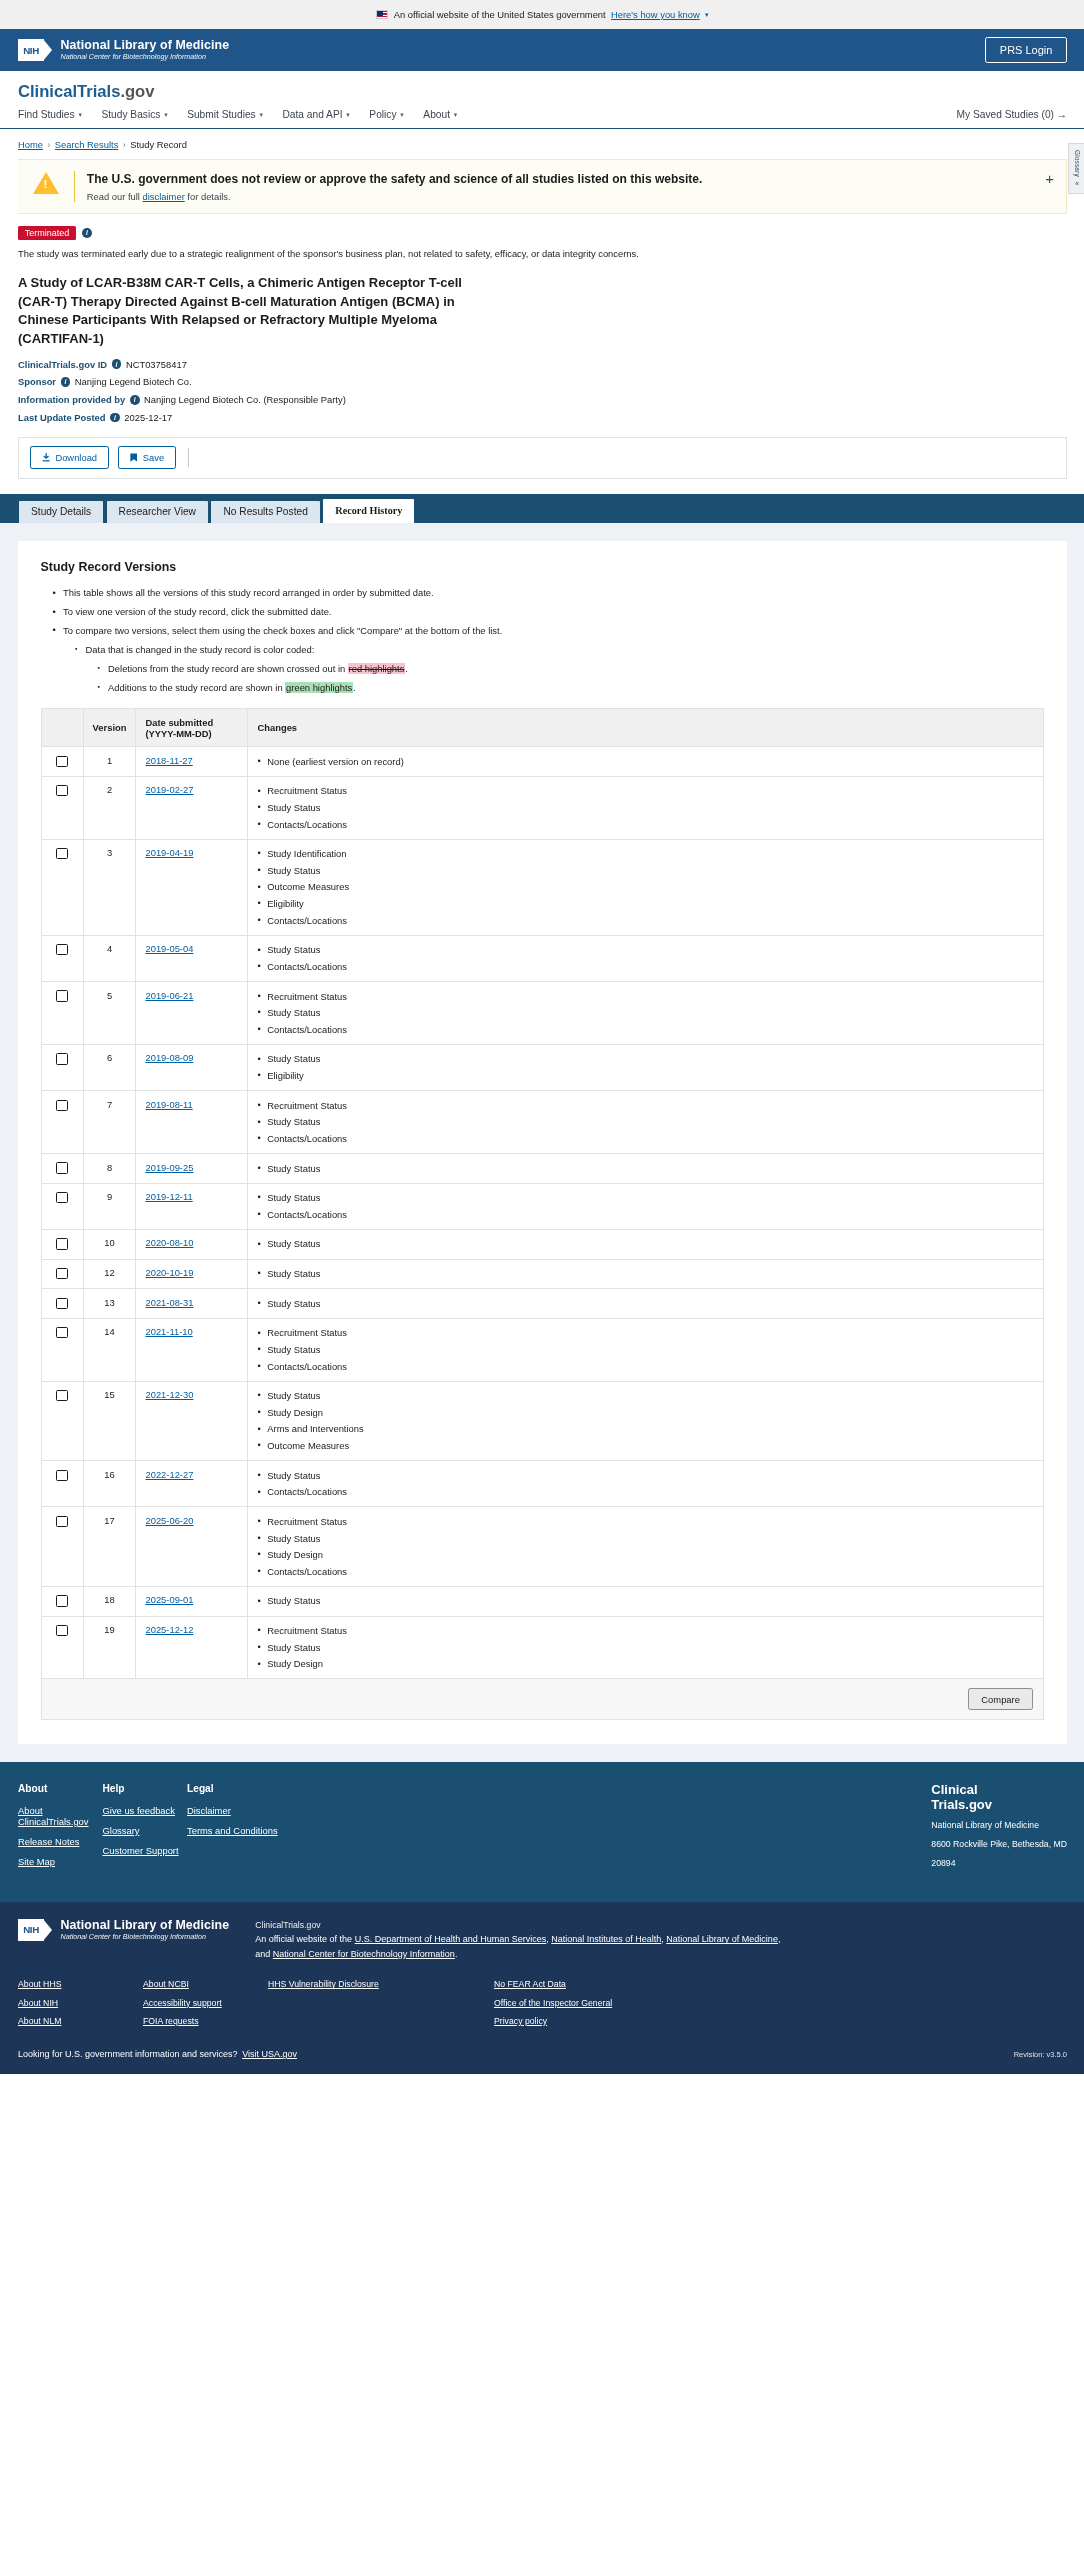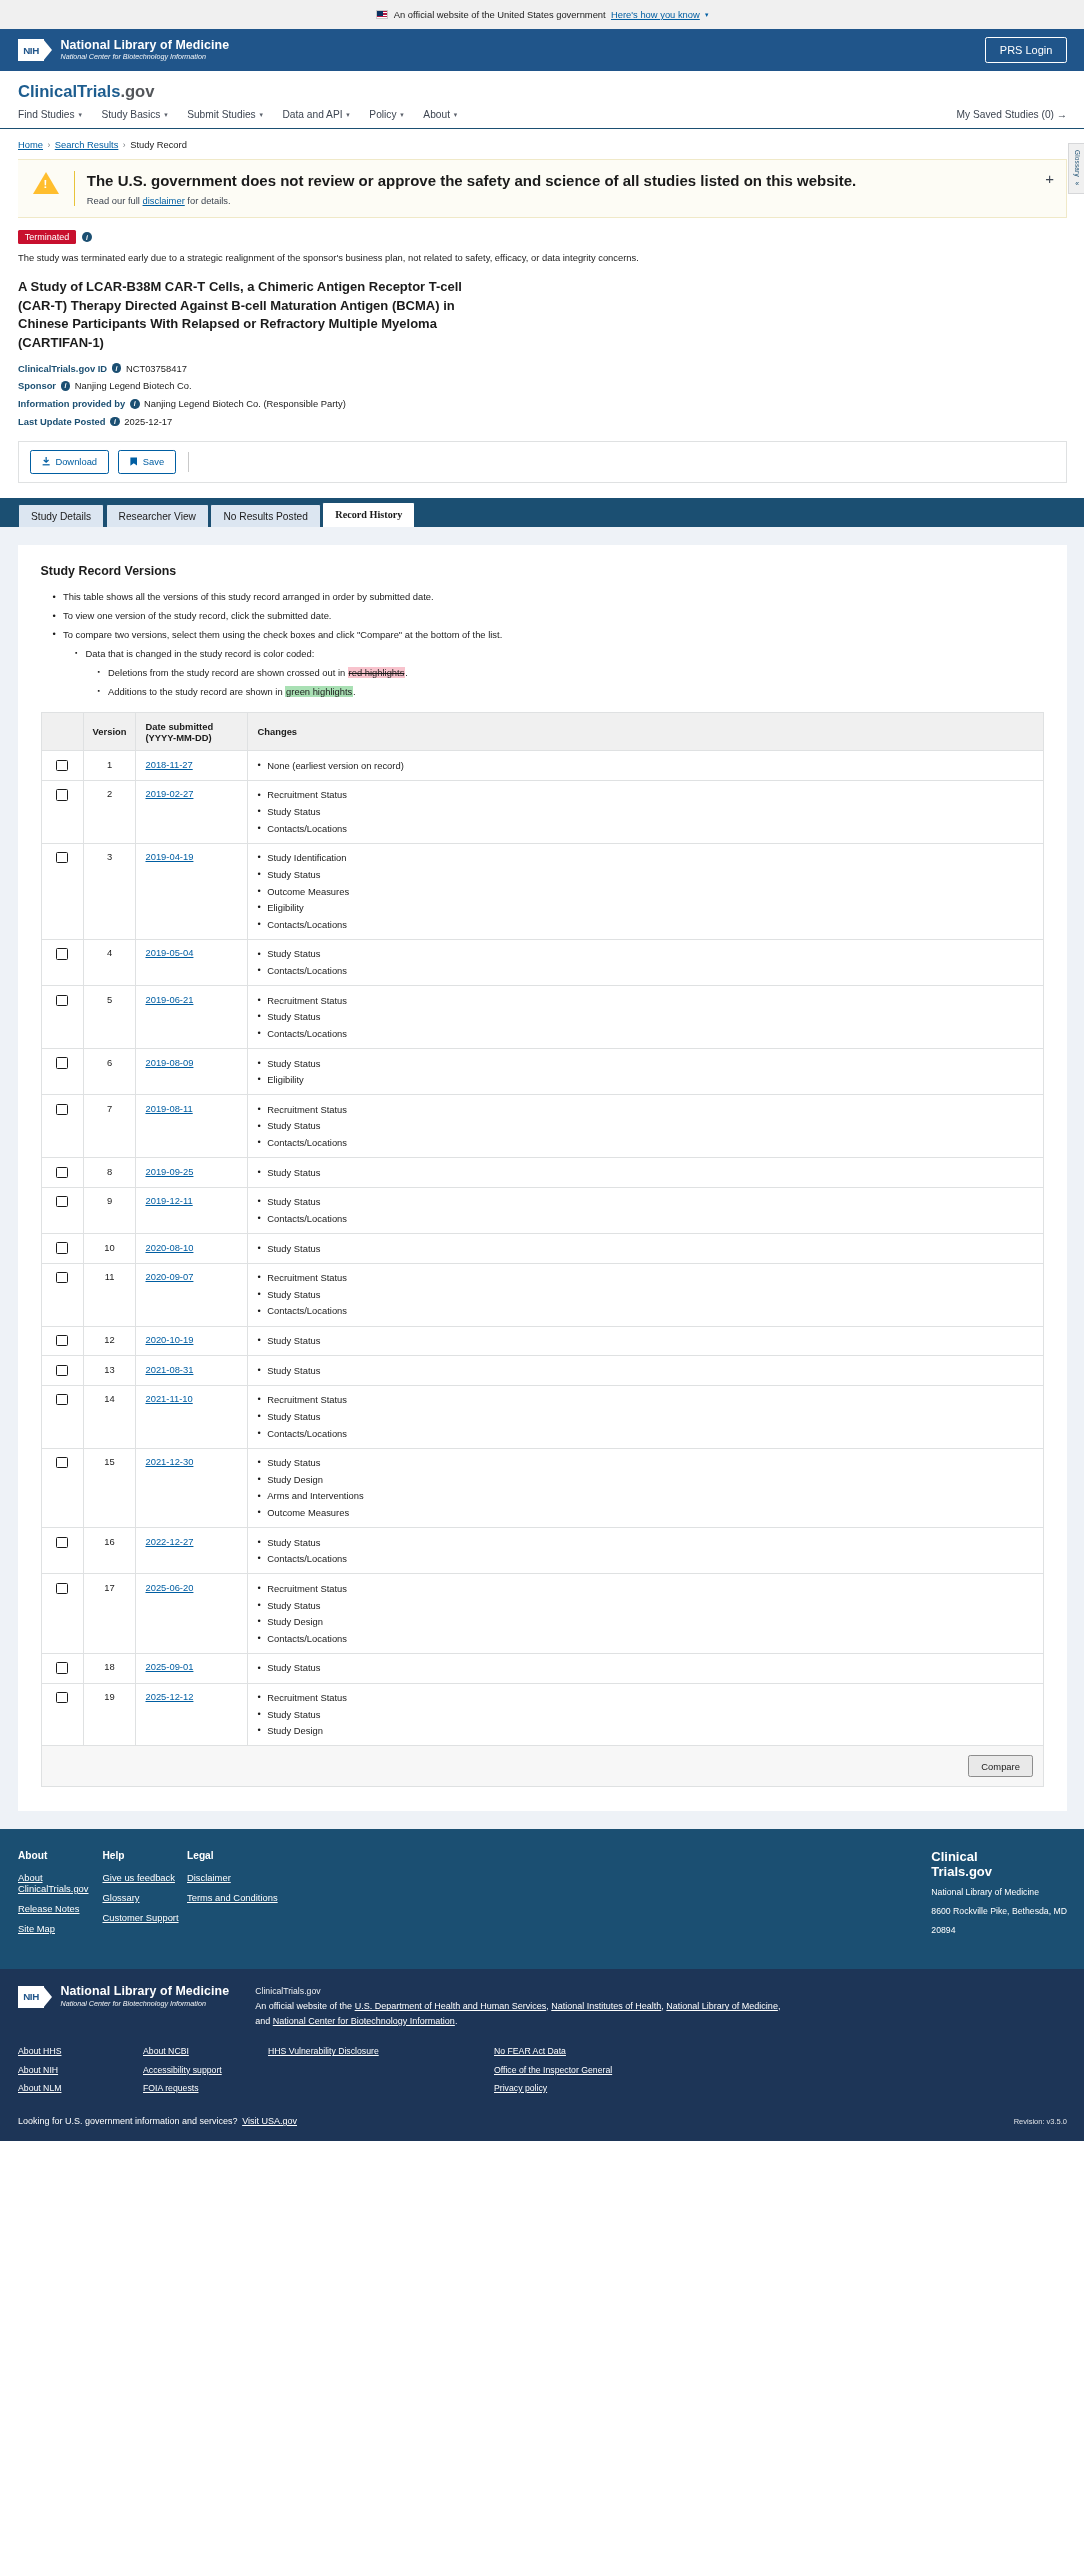--- a/index.html
+++ b/index.html
@@ -89,21 +89,21 @@
     border-left: 0;
     display:flex; align-items:flex-start;
     padding: 10.5px 12px 10.5px 0;
     position: relative;
   }
   .alert .icon-col { width: 56px; display:flex; justify-content:center; padding-top:1.5px;}
   .warn-tri { width:0;height:0;border-left:13px solid transparent;border-right:13px solid transparent;border-bottom:22px solid #ffbe2e; position:relative;}
   .warn-tri::after{content:"!";position:absolute;left:-2.6px;top:6.8px;font-size:11.3px;font-weight:bold;color:#fff;line-height:1;}
   .alert .divider { width:0.8px; background:#e7c33a; align-self:stretch; margin-right:12px;}
   .alert .txt-col { flex:1; }
-  .alert .a-title { font-size: 15px; font-weight: bold; color:#1b1b1b; line-height:1.35;}
+  .alert .a-title { font-size: 12px; font-weight: bold; color:#1b1b1b; line-height:1.35;}
   .alert .a-sub { font-size: 9.4px; color:#3d4551; margin-top: 4.5px;}
   .alert .a-sub a { text-decoration: underline; }
   .alert .plus { font-size: 15px; color:#3d4551; cursor:pointer; padding-left:10.5px; line-height:1;}
 
   
   .status-wrap { padding: 12px 18px 0 18px; }
   .status-row { display:flex; align-items:center; gap:6px;}
   .badge-terminated {
     background:#c8102e; color:#fff; font-size:9px; font-weight:normal;
     padding: 2.3px 6.8px; border-radius: 1.5px; display:inline-block;
@@ -517,32 +517,20 @@
               <td class="c-ver">10</td>
               <td class="c-date"><a href="#">2020-08-10</a></td>
               <td class="c-changes">
                 <ul>
                   <li>Study Status</li>
                 </ul>
               </td>
             </tr>
             <tr>
               <td class="c-check"><span class="vcheck"></span></td>
-              <td class="c-ver">11</td>
-              <td class="c-date"><a href="#">2020-09-07</a></td>
-              <td class="c-changes">
-                <ul>
-                  <li>Recruitment Status</li>
-                  <li>Study Status</li>
-                  <li>Contacts/Locations</li>
-                </ul>
-              </td>
-            </tr>
-            <tr>
-              <td class="c-check"><span class="vcheck"></span></td>
               <td class="c-ver">12</td>
               <td class="c-date"><a href="#">2020-10-19</a></td>
               <td class="c-changes">
                 <ul>
                   <li>Study Status</li>
                 </ul>
               </td>
             </tr>
             <tr>
               <td class="c-check"><span class="vcheck"></span></td>

